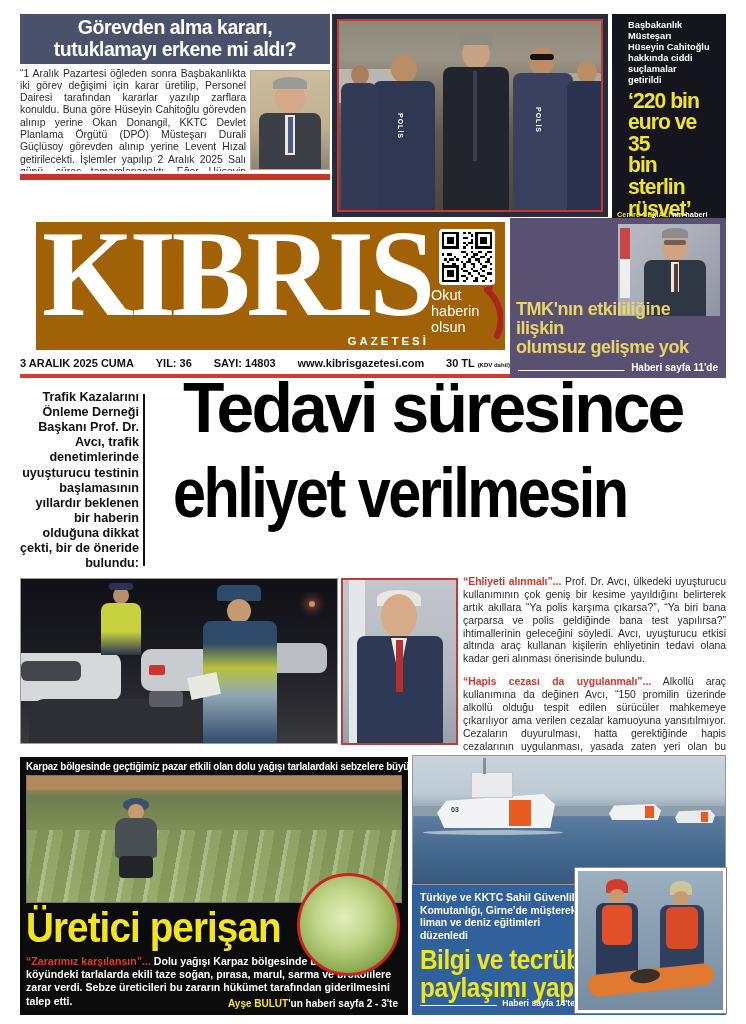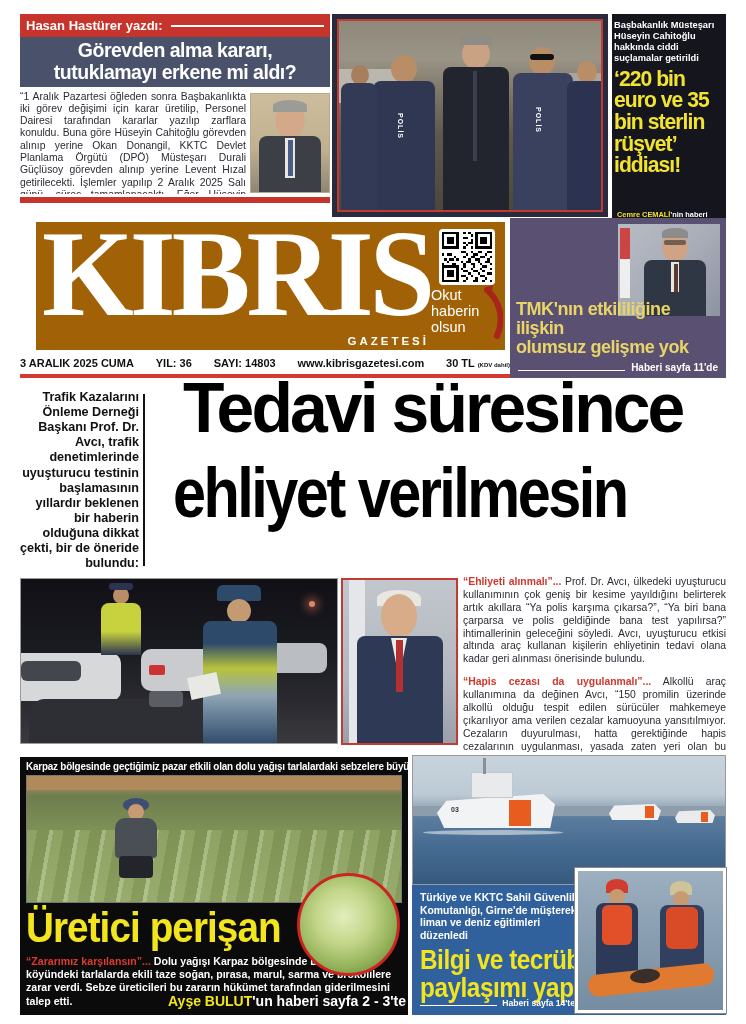--- a/index.html
+++ b/index.html
@@ -29,21 +29,21 @@
   .head{position:absolute;border-radius:50%;background:#c9a284;}
   .torso{position:absolute;border-radius:8px 8px 0 0;}
 
   
   .colB{left:332px;top:14px;width:276px;height:203px;background:#272b3d;padding:5px;box-sizing:border-box;}
   .colB .photo{position:relative;width:100%;height:100%;border:2px solid #c23b33;box-sizing:border-box;
     background:linear-gradient(180deg,#8f897b 0%,#9a9486 20%,#7c7668 38%,#5e594c 60%,#4b473c 100%);overflow:hidden;}
   .vest-label{position:absolute;color:#fff;font-size:7px;font-weight:bold;writing-mode:vertical-rl;letter-spacing:1px;}
 
   
-  .colC{left:612px;top:14px;width:114px;height:219px;background:#14151d;box-sizing:border-box;padding:6px 2px;}
+  .colC{left:612px;top:14px;width:114px;height:219px;background:#14151d;box-sizing:border-box;padding:6px 16px;}
   .colC .kick{color:#fff;font-weight:bold;font-size:9.3px;line-height:1.18;}
   .colC .big{color:#f1e32e;font-weight:bold;font-size:22px;line-height:0.98;
     letter-spacing:-1px;margin-top:4px;transform:scaleX(.96);transform-origin:left top;}
   .colC .by{position:absolute;bottom:5px;left:5px;right:5px;font-size:7.4px;color:#fff;font-weight:bold;}
   .colC .by b{color:#f1e32e;}
 
   
   .masthead{left:36px;top:222px;width:469px;height:128px;background:#a16207;overflow:hidden;}
   .masthead .title{position:absolute;left:6px;top:-12px;color:#fff;
     font-family:"Liberation Serif",serif;font-weight:bold;font-size:118px;line-height:1.05;
@@ -94,21 +94,21 @@
   
   .karpaz{left:20px;top:757px;width:388px;height:258px;background:#0b0b0b;box-sizing:border-box;padding:4px 6px;}
   .karpaz .kick{color:#fff;font-weight:bold;font-size:10.2px;letter-spacing:-0.2px;
     transform:scaleX(.97);transform-origin:left top;white-space:nowrap;}
   .karpaz .photo{position:relative;margin-top:3px;width:376px;height:128px;border:1px solid #777;box-sizing:border-box;
     background:linear-gradient(180deg,#8a7a58 0%,#a08a5e 8%,#6e7d4e 16%,#7c8f55 40%,#879c5d 70%,#93a968 100%);overflow:hidden;}
   .karpaz .big{margin-top:4px;color:#f3e51d;font-weight:bold;font-size:42px;line-height:1;
     letter-spacing:-1px;transform:scaleX(.92);transform-origin:left top;}
   .karpaz .body{margin-top:6px;color:#fff;font-weight:bold;font-size:10.6px;line-height:1.25;width:372px;}
   .karpaz .body .lead{color:#e03a2f;}
-  .karpaz .by{position:absolute;right:2px;bottom:6px;font-size:14px;color:#fff;font-weight:bold;text-align:right;}
+  .karpaz .by{position:absolute;right:10px;bottom:6px;font-size:10px;color:#fff;font-weight:bold;text-align:right;}
   .karpaz .by b{color:#f3e51d;}
   .cabbage{position:absolute;right:8px;top:116px;width:97px;height:97px;border-radius:50%;
     border:3px solid #cc2420;z-index:3;
     background:radial-gradient(circle at 45% 42%,#e2eebc 0%,#c3d68a 35%,#94b25a 65%,#6d9040 85%,#587a32 100%);}
 
   
   .coast{left:412px;top:755px;width:314px;height:260px;}
   .coast .sea{position:absolute;left:0;top:0;width:314px;height:130px;border:1px solid #999;box-sizing:border-box;
     background:linear-gradient(180deg,#c9d4dc 0%,#bccad5 30%,#93a3b2 42%,#5b7c9e 48%,#476c92 70%,#35597f 100%);overflow:hidden;}
   .coast .panel{position:absolute;left:0;top:130px;width:314px;height:130px;background:#31619c;
@@ -124,24 +124,20 @@
     background:linear-gradient(180deg,#9db0c0 0%,#8ba0b2 40%,#768ca0 100%);overflow:hidden;box-shadow:0 0 0 1px #888;}
 
   .shipnum{position:absolute;color:#333;font-size:7px;font-weight:bold;}
 </style>
 </head>
 <body>
 
 <div class="page">
 
   <div class="abs colA">
-    <div class="kicker">
-      <span>Hasan Hastürer yazdı:</span>
-      <span class="rule"></span>
-    </div>
     <div class="hbox pre">Görevden alma kararı,
 tutuklamayı erkene mi aldı?</div>
     <div class="body">
       <div class="portrait">
         <div class="head" style="left:24px;top:10px;width:30px;height:34px;background:#d3a98a;"></div>
         <div style="position:absolute;left:22px;top:6px;width:34px;height:12px;border-radius:50% 50% 0 0;background:#9b9b97;"></div>
         <div class="torso" style="left:8px;top:42px;width:62px;height:56px;background:#3c3f46;"></div>
         <div style="position:absolute;left:34px;top:44px;width:10px;height:40px;background:#e8e6df;"></div>
         <div style="position:absolute;left:37px;top:46px;width:5px;height:36px;background:#4a5d86;"></div>
       </div>

